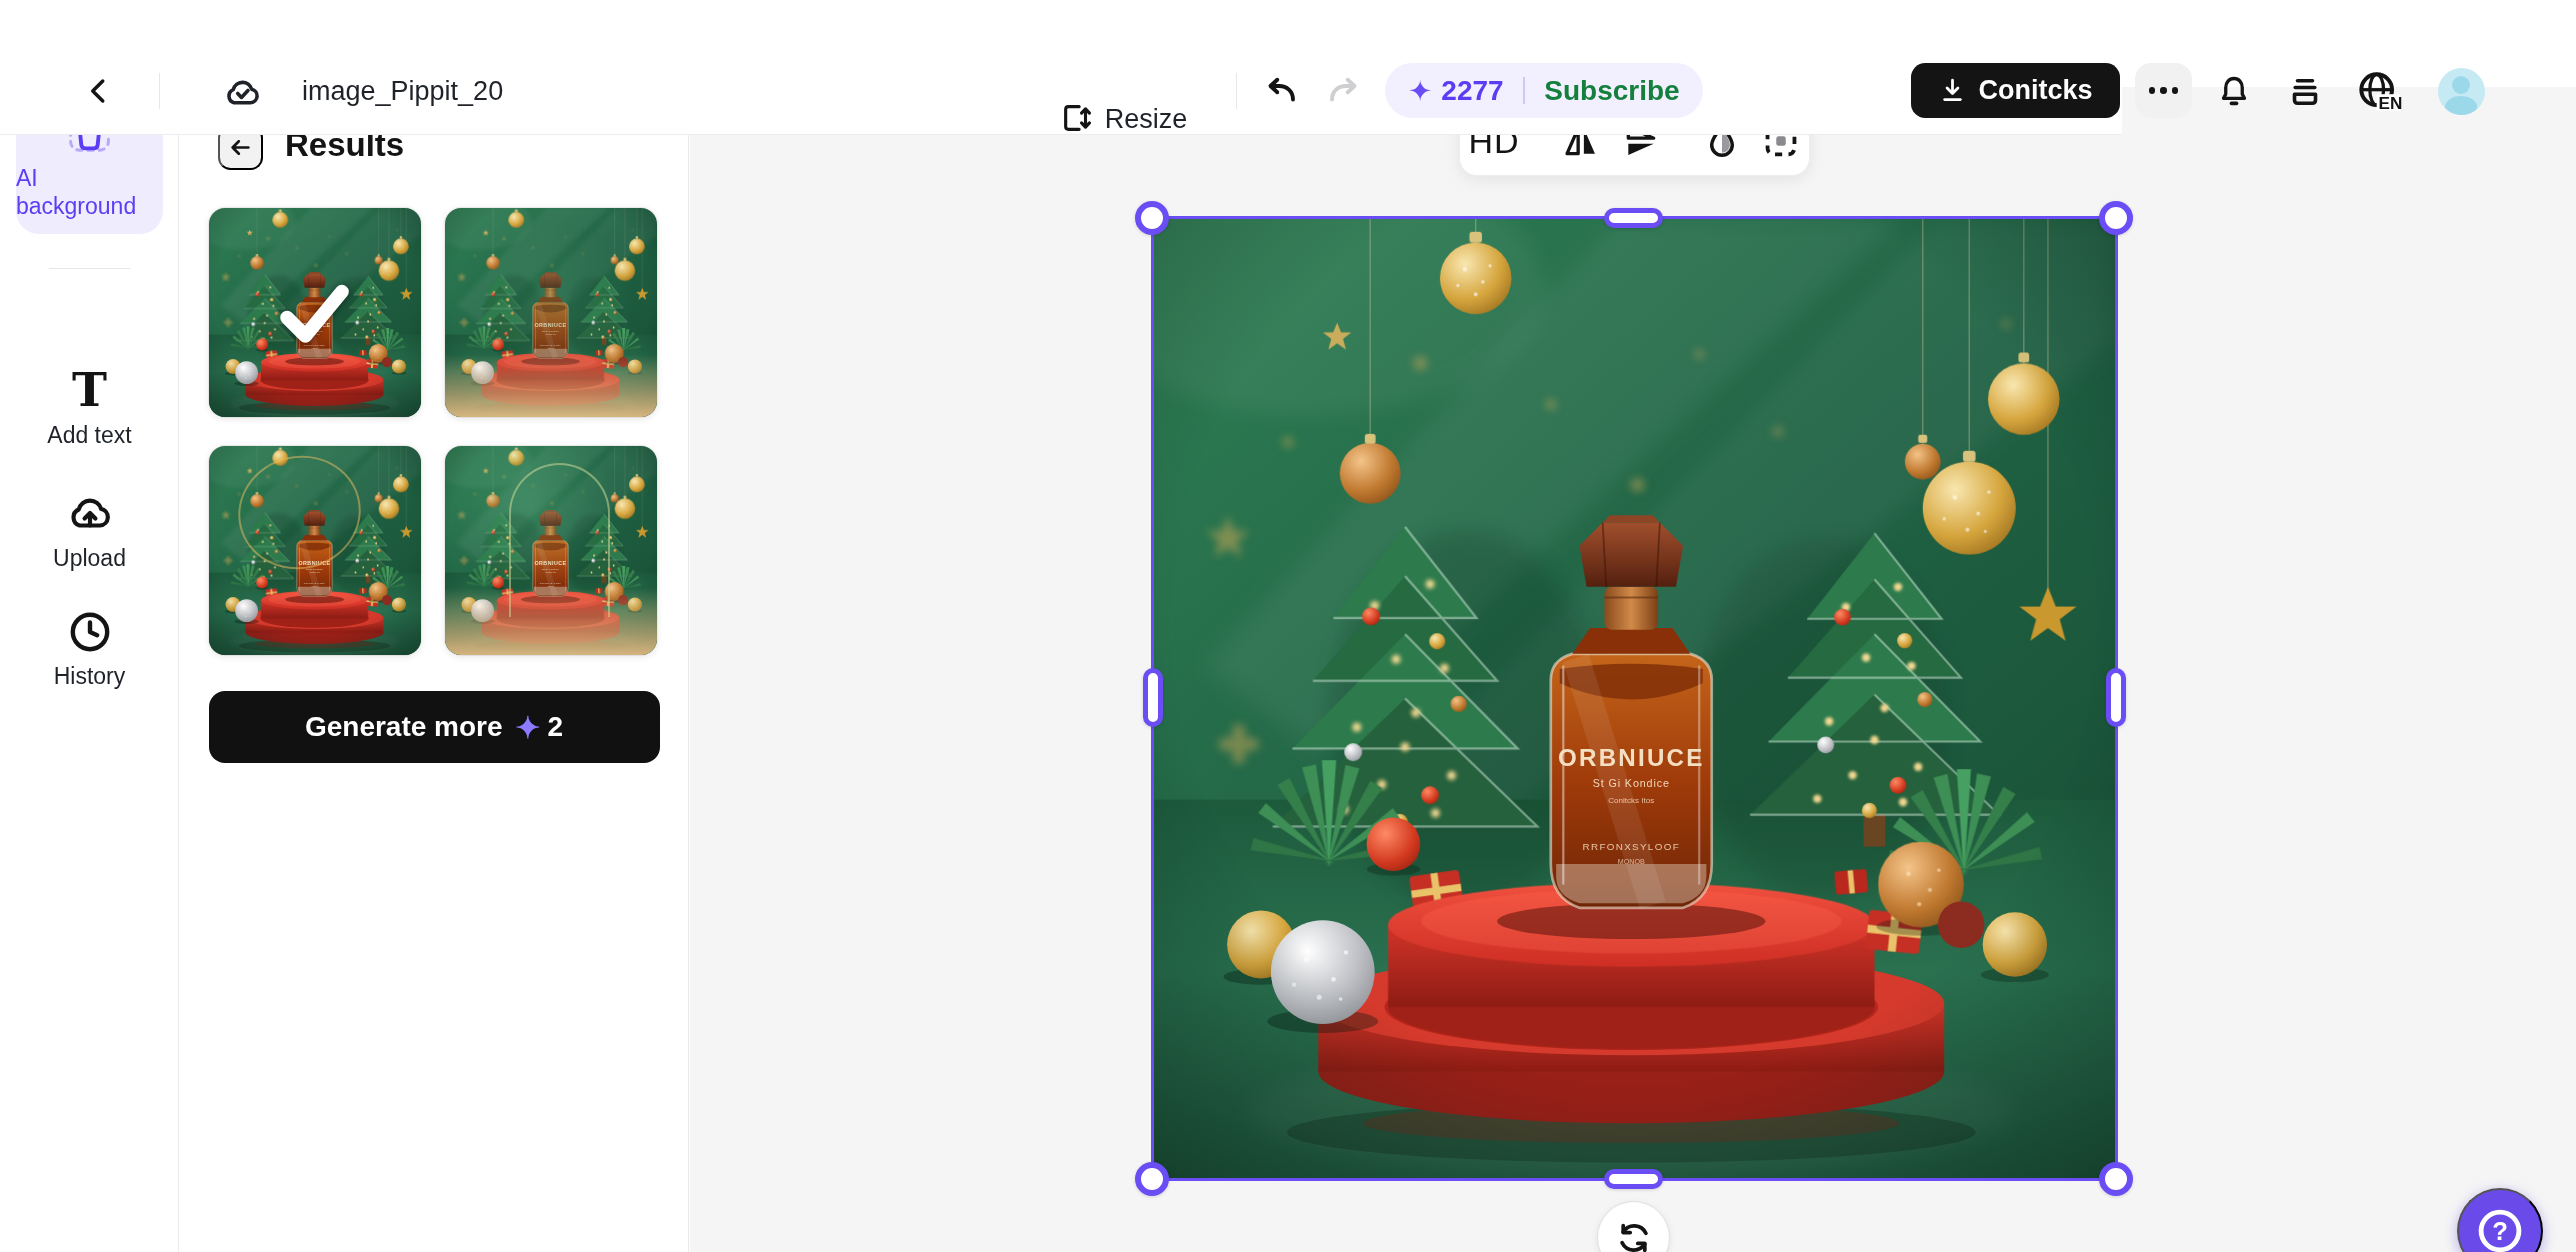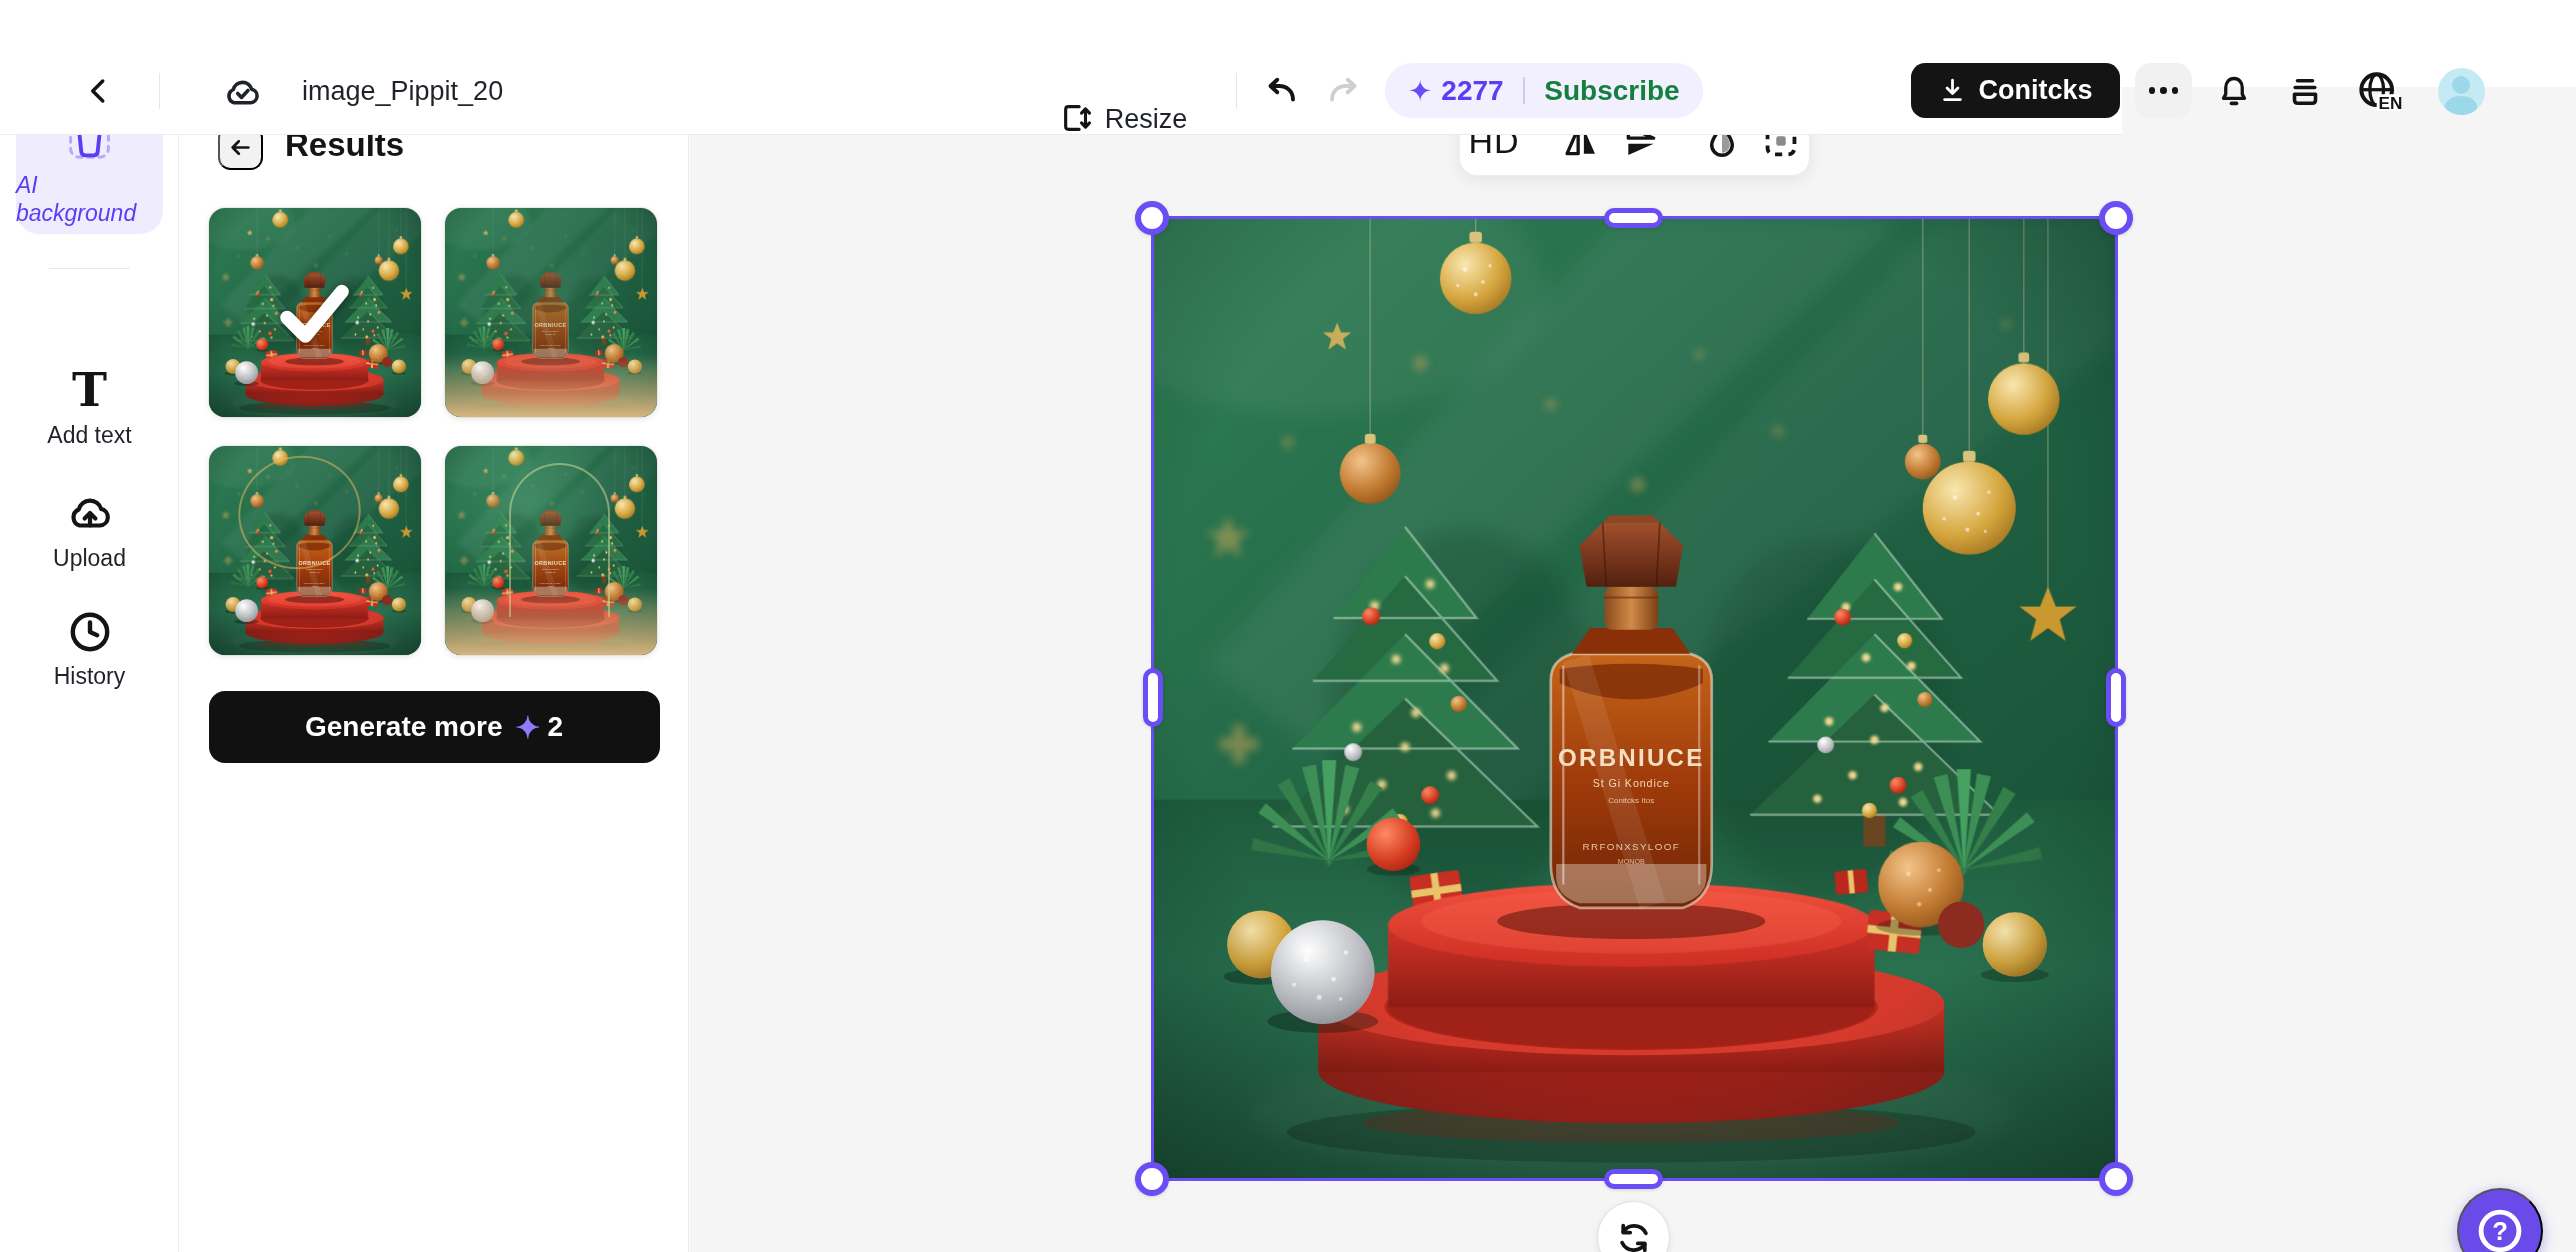--- a/index.html
+++ b/index.html
@@ -34,22 +34,22 @@
     background:#c5eaf4; overflow:hidden; cursor:pointer; }
   .avatar .head { position:absolute; left:14.3px; top:8px; width:18px; height:18px; border-radius:50%; background:#9bd9ea; }
   .avatar .body { position:absolute; left:7.2px; top:28px; width:32px; height:21.5px; border-radius:50% 50% 0 0; background:#9bd9ea; }
 
   
   .sidebar { position:absolute; left:0; top:87px; width:179px; height:1165px; background:#fff;
     border-right:0.9px solid #ececee; z-index:30; }
   .side-item { position:absolute; left:0; width:179px; text-align:center; cursor:pointer; }
   .side-item .lbl { font-size:23px; color:#1f2329; }
   .ai-pill { position:absolute; left:16px; top:15px; width:147px; height:132px; background:#efecfd;
-    border-radius:23px; display:flex; flex-direction:column; align-items:center; justify-content:center;
-    gap:7.2px; cursor:pointer;font-style:italic; }
+    border-radius:23px; display:flex; flex-direction:column; align-items:center; 
+    gap:7.2px; cursor:pointer; }
   .ai-pill .lbl { font-size:23px; color:#5b3df5; line-height:28px; }
   .side-divider { position:absolute; left:49px; top:181px; width:81px; height:0.9px; background:#e7e7e9; }
   .t-glyph { font-family:"DejaVu Serif", serif; font-size:47px; font-weight:600; color:#141414; line-height:47px; }
 
   
   .panel { position:absolute; left:179px; top:87px; width:510px; height:1165px; background:#fff;
     border-right:0.9px solid #e9e9eb; z-index:30; }
   .back-btn { position:absolute; left:39px; top:38px; width:45px; height:45px; background:#f2f2f3;
     border-radius:12.5px; cursor:pointer; display:flex; align-items:center; justify-content:center; }
   .panel-title { position:absolute; left:106px; top:39px; font-size:33px; font-weight:700; color:#141414; }

